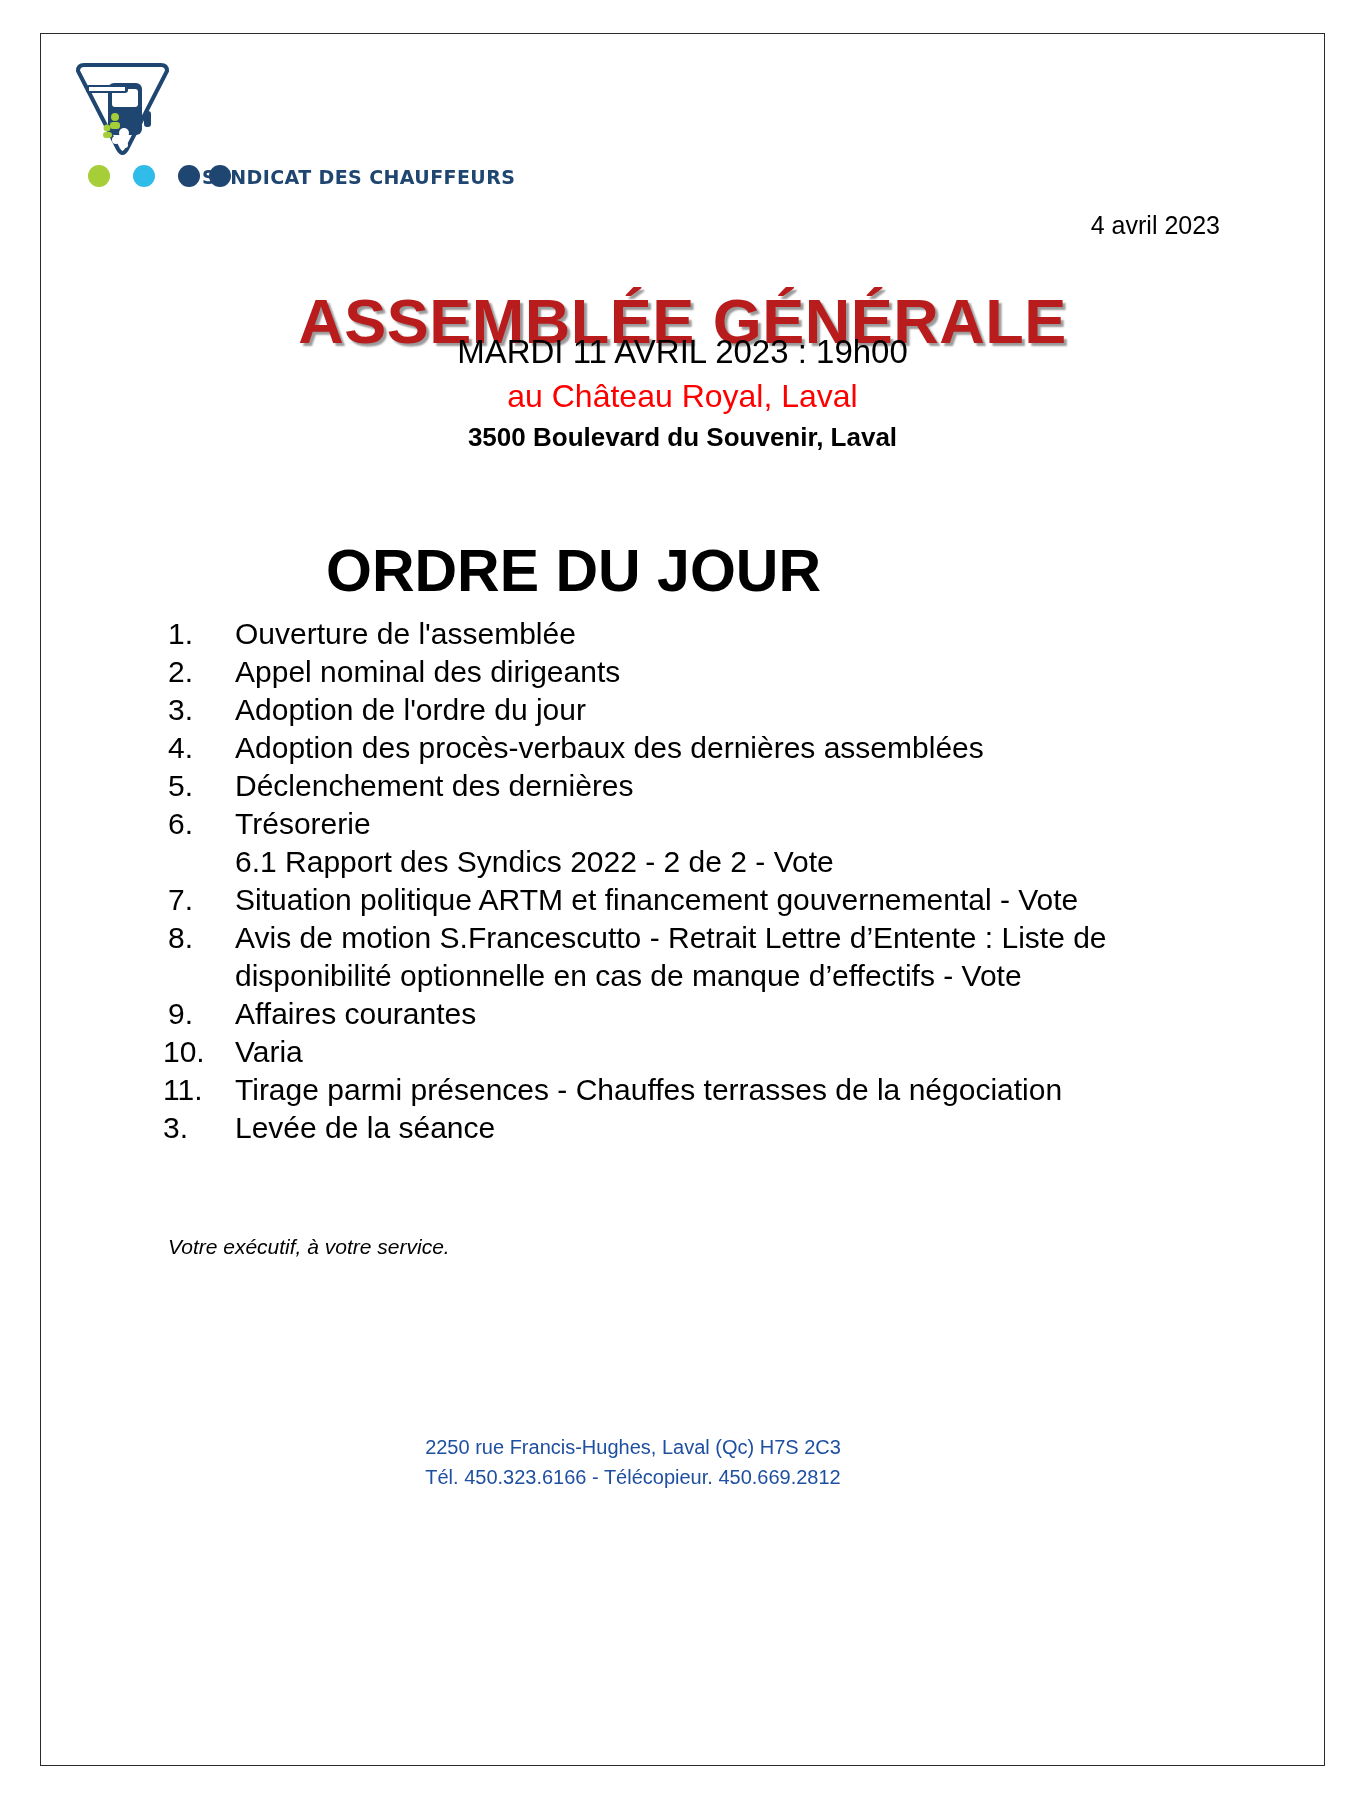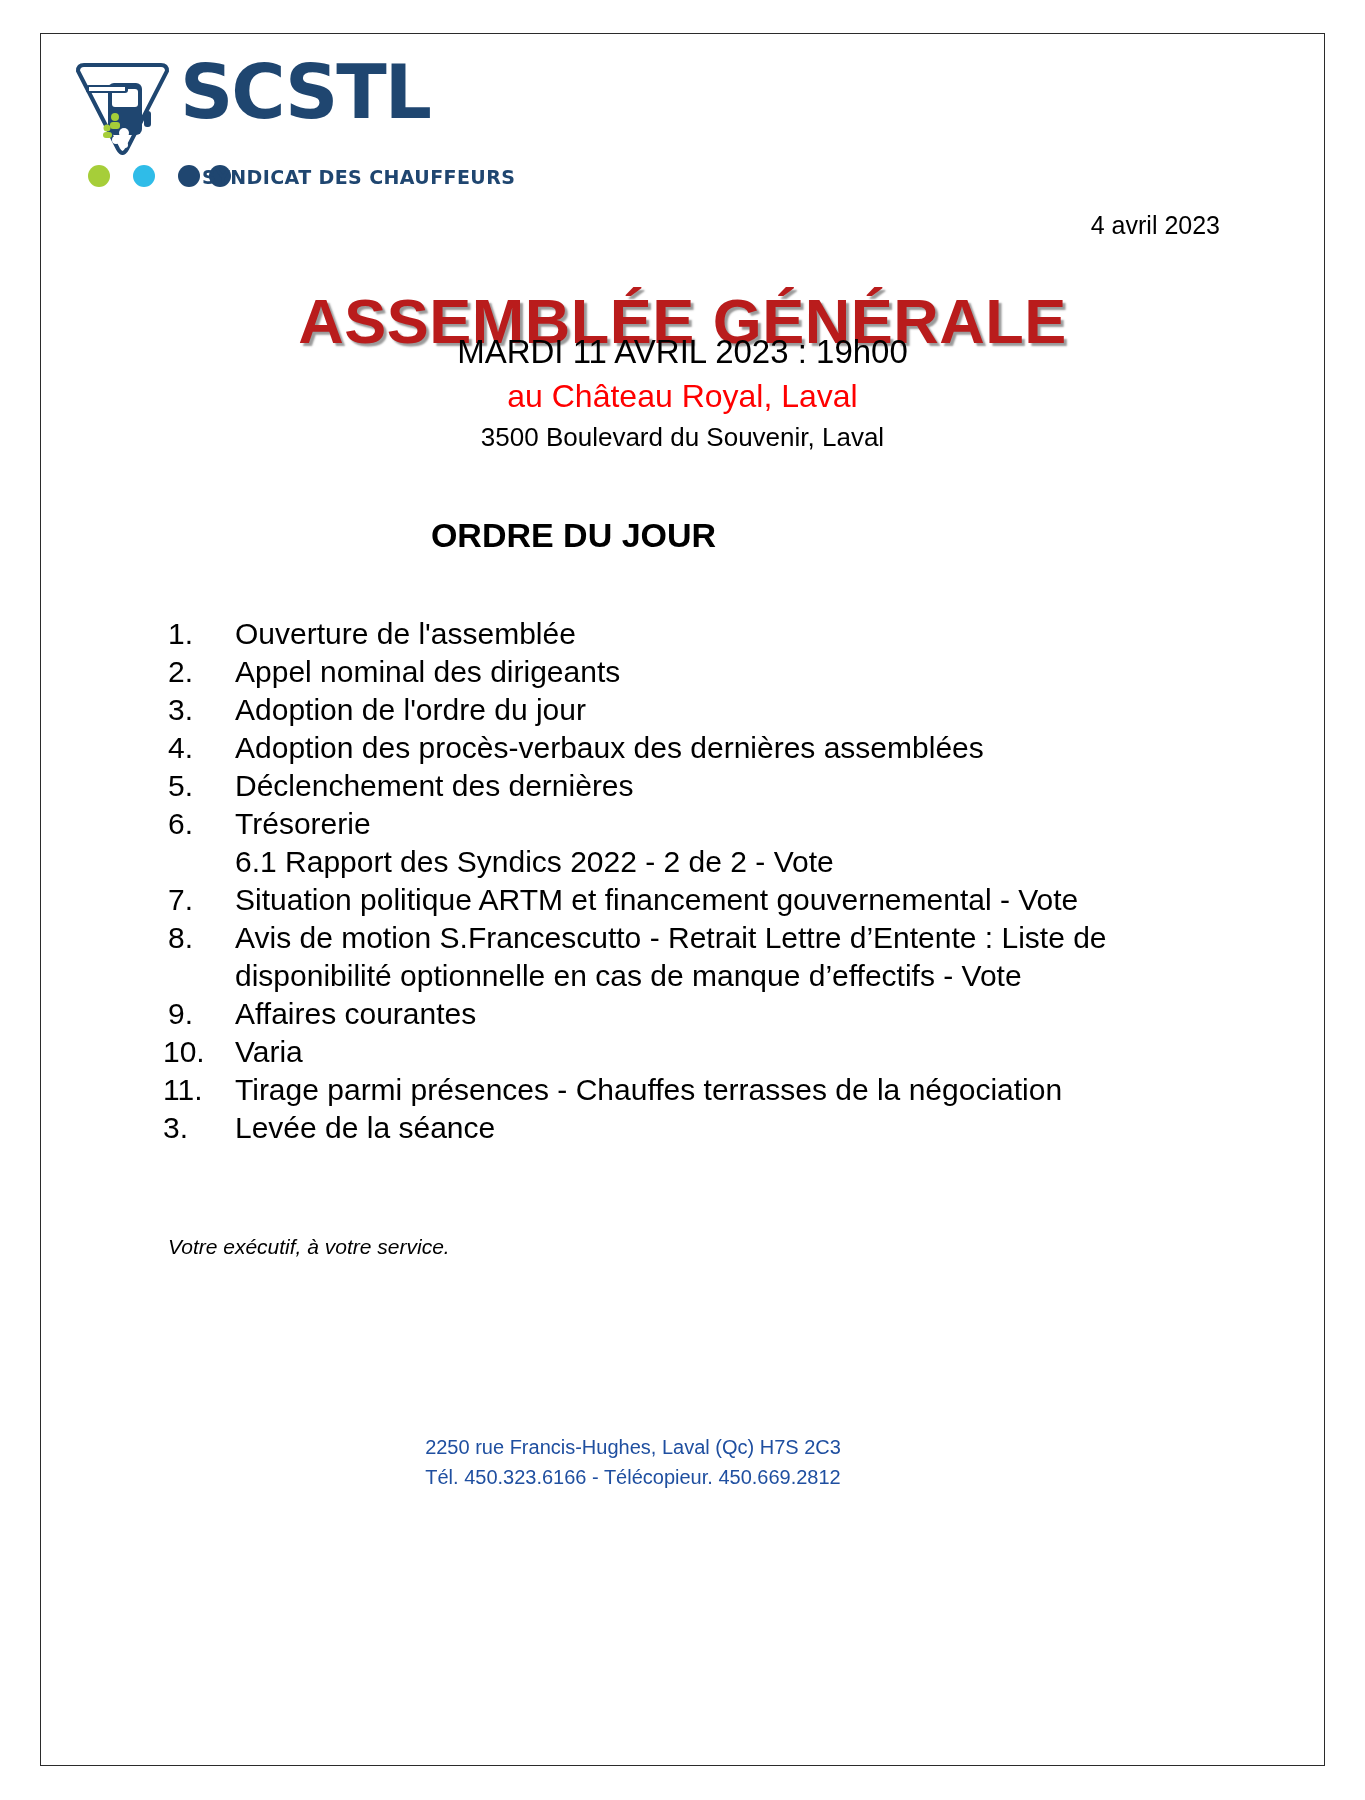--- a/index.html
+++ b/index.html
@@ -139,28 +139,29 @@
     color: #ff0000;
   }
   #title-address {
     position: absolute;
     left: 40px;
     top: 422px;
     width: 1285px;
     text-align: center;
     font-size: 26px;
     color: #000;
+    font-weight: bold;
   }
   #title-agenda {
     position: absolute;
     left: 40px;
     top: 488px;
     width: 1067px;
     text-align: center;
-    font-size: 34px;
+    font-size: 59px;
     color: #000;
   }
 
   
   #agenda {
     position: absolute;
     left: 163px;
     top: 615px;
     width: 1000px;
   }
@@ -242,21 +243,20 @@
           <rect x="40" y="63" width="10" height="7" rx="3" fill="#a6ce39"></rect>
           <circle cx="37" cy="69" r="3.5" fill="#a6ce39"></circle>
           <rect x="33" y="73" width="9" height="6" rx="3" fill="#a6ce39"></rect>
 
           <circle cx="54" cy="74" r="5" fill="#ffffff"></circle>
           <circle cx="46" cy="81" r="4" fill="#ffffff"></circle>
           <circle cx="55" cy="86" r="3" fill="#ffffff"></circle>
         </svg>
       </div>
 
-      <div id="logo-word">SCSTL</div>
 
       <div id="logo-dots">
         <span class="logo-dot d0"></span>
         <span class="logo-dot d1"></span>
         <span class="logo-dot d2"></span>
         <span class="logo-dot d3"></span>
       </div>
 
       <div id="logo-tag">SYNDICAT DES CHAUFFEURS</div>
     </div>

